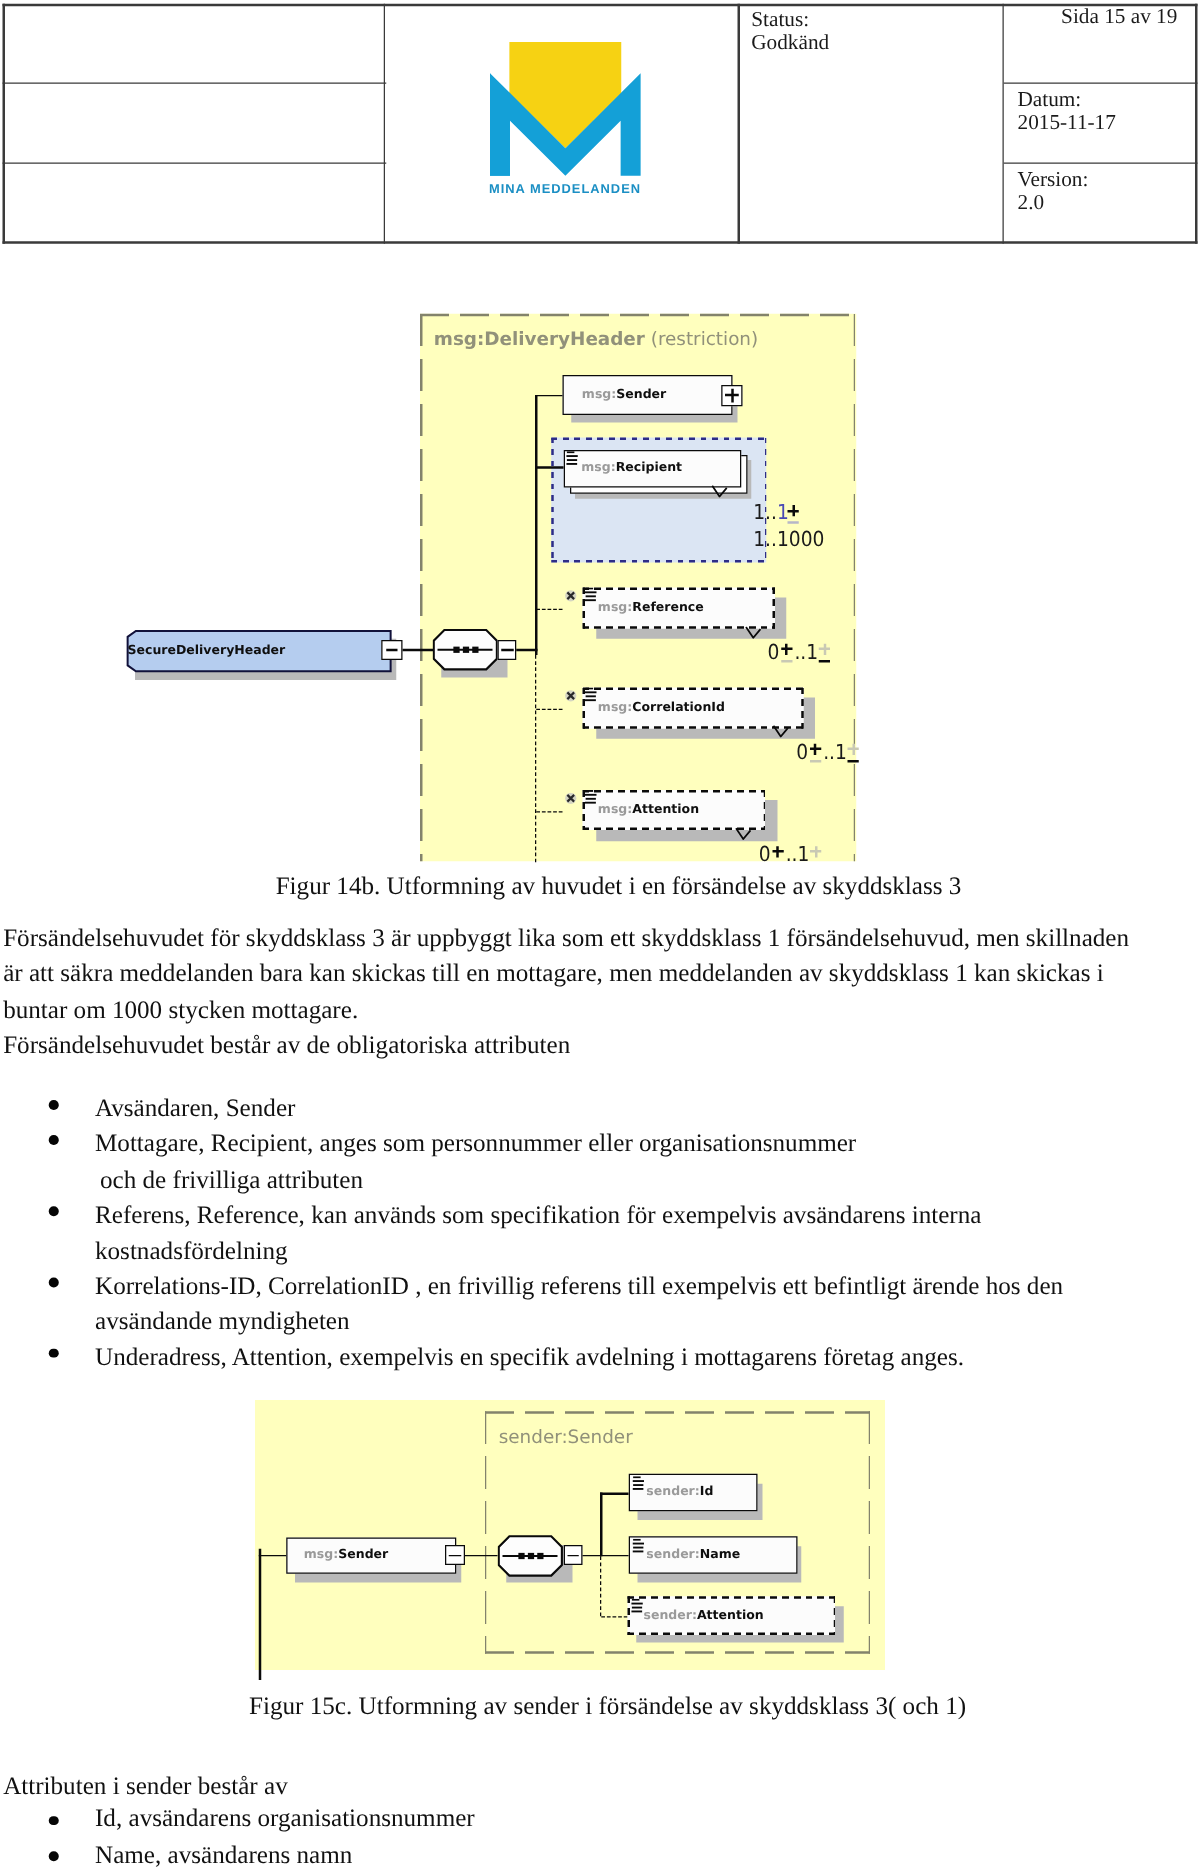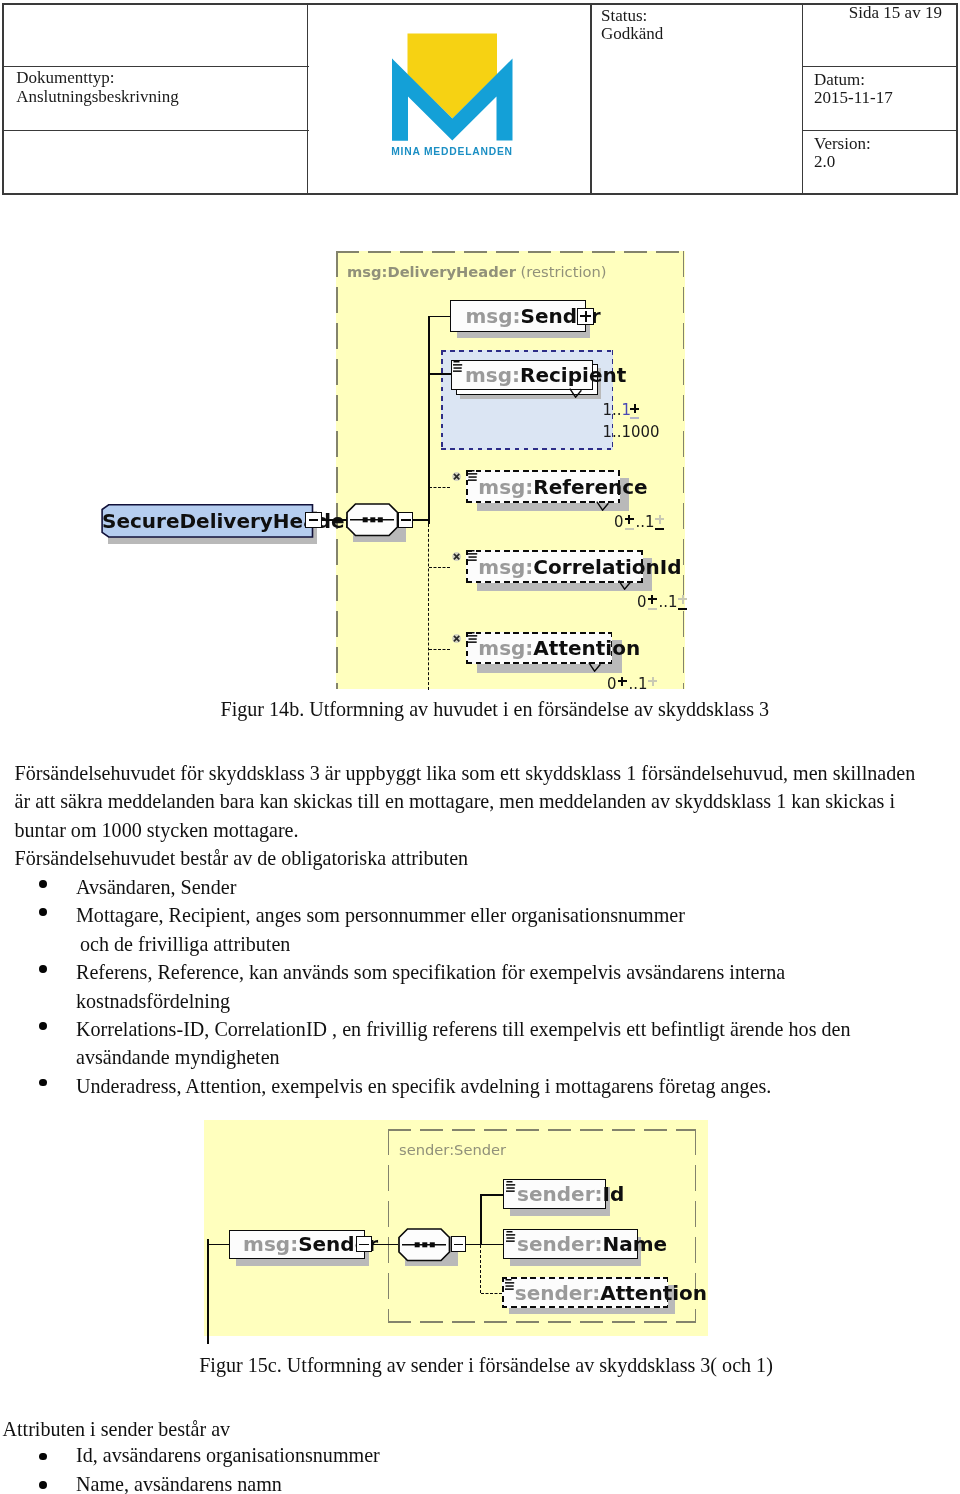--- a/index.html
+++ b/index.html
@@ -29,21 +29,21 @@
   .grp-b.v{width:1.6px;background:repeating-linear-gradient(to bottom,#83836c 0 26px,transparent 26px 36px);}
   .grp-title{position:absolute;font-size:14.7px;color:#91917a;white-space:nowrap;letter-spacing:0px;}
   .grp-title b{color:#91917a;font-weight:bold;}
   .node{position:absolute;box-sizing:border-box;background:#fcfcfc;border:1.8px solid #0a0a0a;}
   .node.opt{border:none;background:#fcfcfc;}
   .node.opt .db{position:absolute;}
   .node.opt .db.h{height:1.8px;left:0;width:100%;background:repeating-linear-gradient(to right,#0a0a0a 0 5.5px,transparent 5.5px 9.5px);}
   .node.opt .db.v{width:1.8px;top:0;height:100%;background:repeating-linear-gradient(to bottom,#0a0a0a 0 5.5px,transparent 5.5px 9.5px);}
   .ntxt{position:absolute;left:0;top:0;width:100%;height:100%;
         display:flex;align-items:center;justify-content:flex-start;
-        font-size:20px;font-weight:bold;white-space:nowrap;line-height:1;box-sizing:border-box;}
+        font-size:10px;font-weight:bold;white-space:nowrap;line-height:1;box-sizing:border-box;}
   .ns{color:#9a9a9a;}
   .nm{color:#0f0f0f;}
   .shadow{position:absolute;background:#b9b9b9;}
   .ln{position:absolute;background:#0a0a0a;}
   .lnd{position:absolute;border-top:1.6px dashed #0a0a0a;height:0;}
   .lndv{position:absolute;border-left:1.6px dashed #0a0a0a;width:0;}
   .pmbox{position:absolute;box-sizing:border-box;background:#fff;border:1.8px solid #0a0a0a;}
   .occ{position:absolute;font-size:16.6px;font-stretch:condensed;color:#1a1a1a;white-space:nowrap;letter-spacing:0px;margin-left:44px;}
   .spin{position:absolute;width:9px;height:19px;}
   .spin .pl{position:absolute;left:0;top:0;width:9px;height:9px;}
@@ -70,24 +70,20 @@
     <div class="bd" style="left:304.6px;top:0;width:1.4px;height:191.6px;"></div>
     <div class="bd" style="left:588.4px;top:0;width:1.4px;height:191.6px;"></div>
     <div class="bd" style="left:800.1px;top:0;width:1.4px;height:191.6px;"></div>
 
     <div class="bd" style="left:0;top:62.8px;width:306.7px;height:1.4px;"></div>
     <div class="bd" style="left:0;top:126.8px;width:306.7px;height:1.4px;"></div>
 
     <div class="bd" style="left:800.5px;top:62.8px;width:155.9px;height:1.4px;"></div>
     <div class="bd" style="left:800.5px;top:126.8px;width:155.9px;height:1.4px;"></div>
 
-    <div class="cell" style="left:14.2px;top:66px;">
-      <div class="lbl">Dokumenttyp:</div>
-      <div class="val">Anslutningsbeskrivning</div>
-    </div>
     <div class="cell" style="left:599px;top:3.5px;">
       <div class="lbl">Status:</div>
       <div class="val">Godkänd</div>
     </div>
     <div class="cell" style="left:800.5px;top:1px;width:155.9px;text-align:right;padding-right:16.5px;box-sizing:border-box;">
       <div class="val">Sida 15 av 19</div>
     </div>
     <div class="cell" style="left:812px;top:67.5px;">
       <div class="lbl">Datum:</div>
       <div class="val">2015-11-17</div>
@@ -279,21 +275,21 @@
           <span class="pl"></span>
           <span class="mn" style="background:#c9c9b4;"></span>
         </span><span style="display:inline-block;width:12px;"></span><span>..</span><span>1</span><span class="spin" style="left:41px;top:3px;color:#0a0a0a;">
           <span class="pl" style="color:#c9c9b4;"></span>
           <span class="mn"></span>
         </span></div>
   </div>
 
   <div class="caption" style="left:220.5px;top:695px;">Figur 14b. Utformning av huvudet i en försändelse av skyddsklass 3</div>
 
-  <div class="para" style="left:2.5px;top:759px;margin-left:12px;">
+  <div class="para" style="left:2.5px;top:737px;">
     <div>Försändelsehuvudet för skyddsklass 3 är uppbyggt lika som ett skyddsklass 1 försändelsehuvud, men skillnaden</div>
     <div>är att säkra meddelanden bara kan skickas till en mottagare, men meddelanden av skyddsklass 1 kan skickas i</div>
     <div>buntar om 1000 stycken mottagare.</div>
     <div>Försändelsehuvudet består av de obligatoriska attributen</div>
   </div>
 
   <div class="bullet" style="left:76px;top:873px;">
     <div>Avsändaren, Sender</div>
     <div>Mottagare, Recipient, anges som personnummer eller organisationsnummer</div>
     <div style="margin-left:4px;">och de frivilliga attributen</div>

